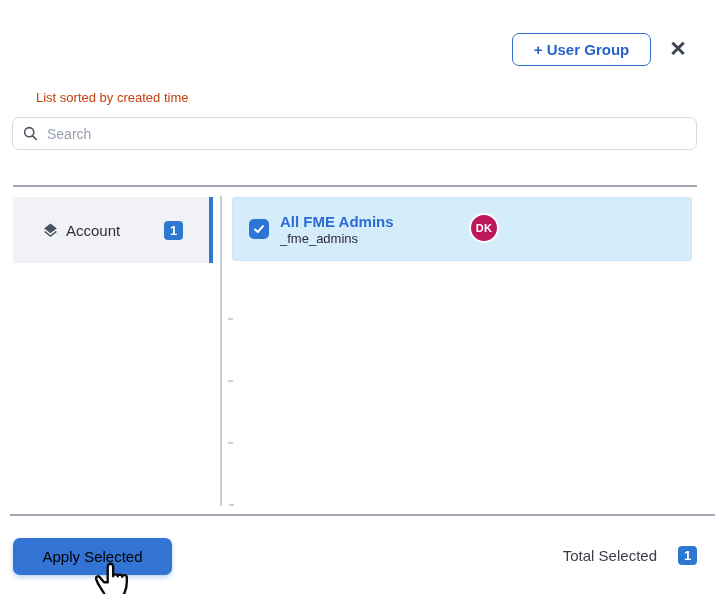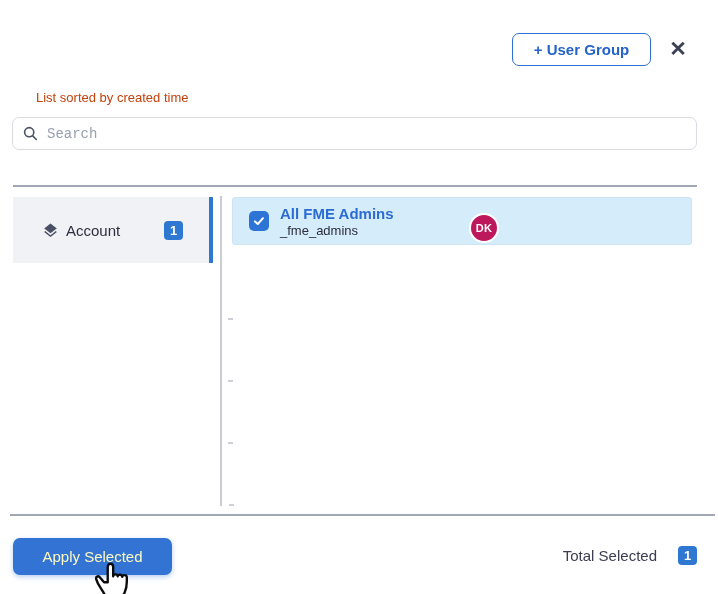--- a/index.html
+++ b/index.html
@@ -52,21 +52,21 @@
     width: 685px; height: 33px;
     border: 1px solid #d9dbe3; border-radius: 7px;
     background: #ffffff;
     display: flex; align-items: center;
     padding: 0 10px;
   }
   .search-box svg { flex: 0 0 auto; margin-right: 9px; }
   .search-input {
     flex: 1; border: none; outline: none;
     font-size: 14px; color: #2b2b3b;
-    font-family: Liberation Mono, monospace;
+    font-family: Liberation Sans, sans-serif;
     background: transparent;
   }
   .search-input::placeholder { color: #99a0b0; }
 
   
   .divider-top {
     position: absolute; left: 13px; top: 185px;
     width: 684px; height: 2px; background: #9298a8; opacity: .85;
   }
   .divider-bottom {
@@ -97,21 +97,21 @@
   }
   .sidebar-item .count-badge { position: absolute; right: 29px; }
   .sidebar-active-bar {
     position: absolute; left: 209px; top: 197px;
     width: 4px; height: 66px; background: #2e78d2;
   }
 
   
   .group-row {
     position: absolute; left: 232px; top: 197px;
-    width: 460px; height: 48px;
+    width: 460px; height: 64px;
     background: #d5edfb;
     border: 1px solid #cde4f4;
     border-radius: 3px;
     display: flex; align-items: center;
     padding-left: 16px;
     cursor: pointer;
   }
   .checkbox {
     width: 20px; height: 20px;
     background: #2e74d6; border-radius: 5px;
@@ -133,21 +133,21 @@
   .list-dot {
     position: absolute;
     width: 5px; height: 2px; background: #b9bcc6; opacity: .7;
   }
 
   
   .apply-btn {
     position: absolute; left: 13px; top: 538px;
     width: 159px; height: 37px;
     background: #3273d3; border: none; border-radius: 7px;
-    color: #fef9c3; font-size: 15px; font-weight: 400;
+    color: #000000; font-size: 15px; font-weight: 400;
     font-family: "Liberation Sans", sans-serif;
     display: flex; align-items: center; justify-content: center;
     box-shadow: 0 2px 5px rgba(50,115,211,.35);
     cursor: pointer;
   }
   .hand-cursor {
     position: absolute; left: 89px; top: 560px;
     width: 52px; height: 40px; pointer-events: none;
   }
   .total-wrap {

